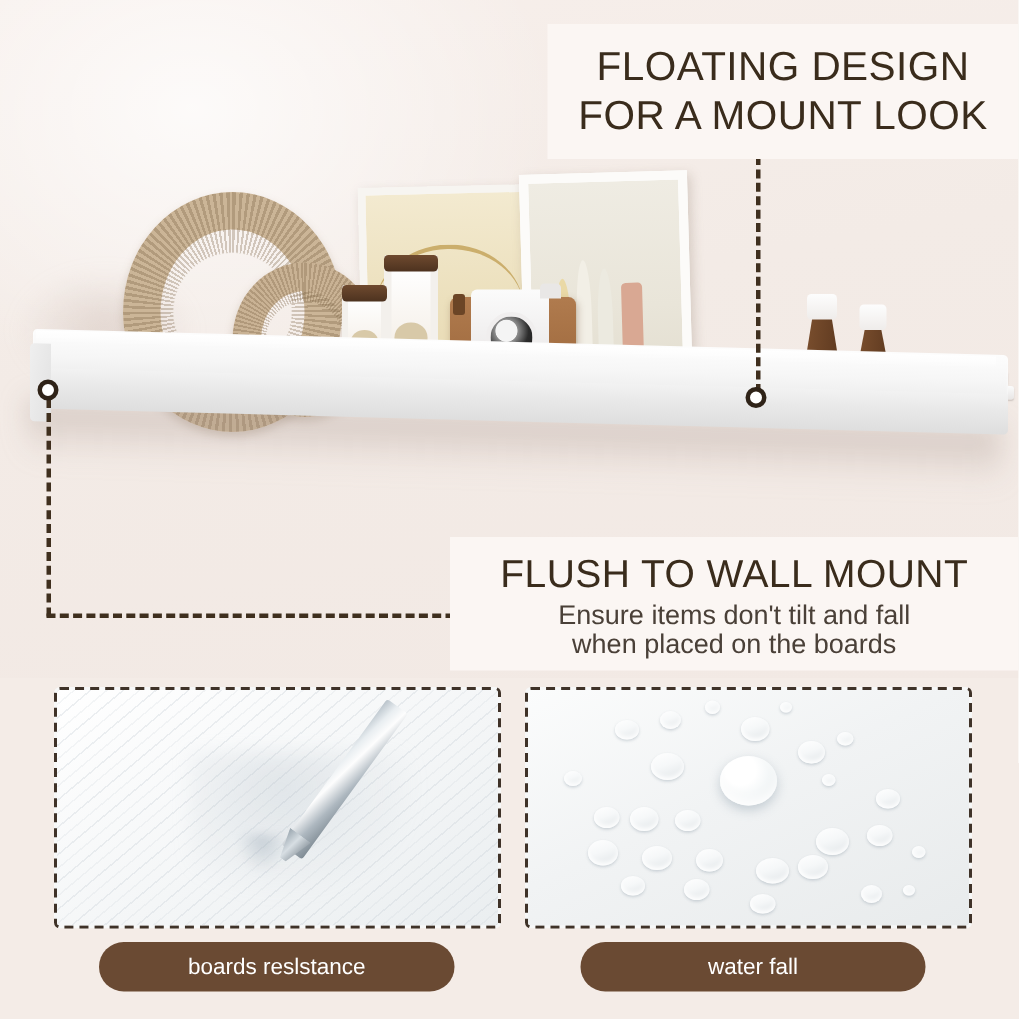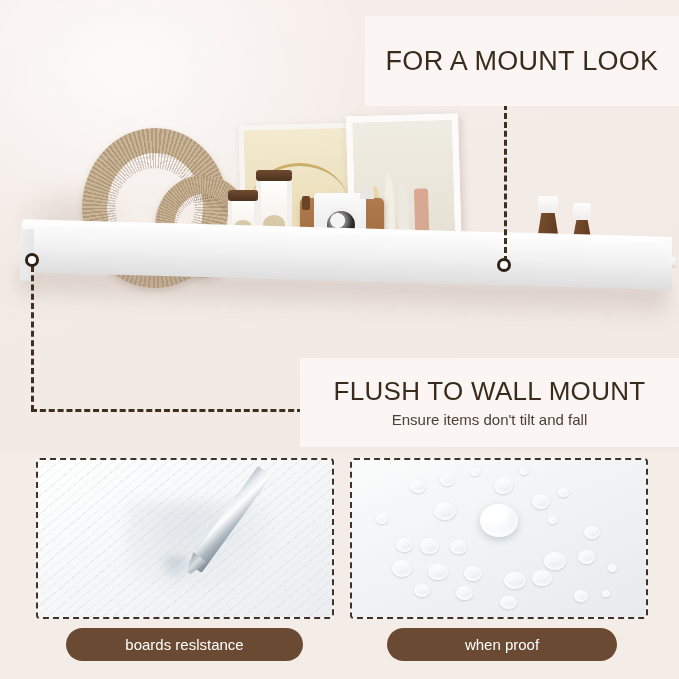--- a/index.html
+++ b/index.html
@@ -283,21 +283,21 @@
     color: #3a2c1c;
     font-weight: 400;
     letter-spacing: 0.3px;
     text-align: center;
     white-space: nowrap;
   }
   .head-top { font-size: 27px; line-height: 33px; }
   .head-bottom { font-size: 26px; line-height: 30px; }
   .sub {
     color: #4a4038;
-    font-size: 15px;
+    font-size: 18px;
     line-height: 19px;
     text-align: center;
     margin-top: 4px;
     white-space: nowrap;
   }
 
   
   .dash-v {
     position: absolute;
     width: 0;
@@ -486,26 +486,28 @@
   </div>
 
   <div class="dash-v conn-top-line"></div>
   <div class="dot-ring conn-top-dot"></div>
 
   <div class="dot-ring conn-bot-dot"></div>
   <div class="dash-v conn-bot-vert"></div>
   <div class="dash-h conn-bot-horz"></div>
 
   <div class="textbox tb-top">
+    <div class="head head-top">FLOATING DESIGN</div>
     <div class="head head-top">FOR A MOUNT LOOK</div>
   </div>
 
   <div class="textbox tb-bottom">
     <div class="head head-bottom">FLUSH TO WALL MOUNT</div>
     <div class="sub">Ensure items don't tilt and fall</div>
+    <div class="sub" style="margin-top:0;">when placed on the boards</div>
   </div>
 
   <div class="panel panel-left">
     <div class="scr-surface"></div>
     <div class="scr-shade"></div>
     <div class="scr-mark"></div>
     <div class="driver"></div>
     <div class="driver-tip"></div>
   </div>
 
@@ -537,15 +539,15 @@
         <div class="drop" style="left: 152px; top: 112px; width: 22px; height: 17px;"></div>
         <div class="drop" style="left: 180px; top: 110px; width: 20px; height: 16px;"></div>
         <div class="drop" style="left: 222px; top: 130px; width: 14px; height: 12px;"></div>
         <div class="drop" style="left: 256px; top: 104px; width: 9px; height: 8px;"></div>
         <div class="drop" style="left: 250px; top: 130px; width: 8px; height: 7px;"></div>
         <div class="drop big" style="left: 128px; top: 44px; width: 38px; height: 33px;"></div>
       </div>
   </div>
 
   <div class="badge badge-left">boards reslstance</div>
-  <div class="badge badge-right">when proof</div>
+  <div class="badge badge-right">water fall</div>
 
 </div>
 
 </body></html>

